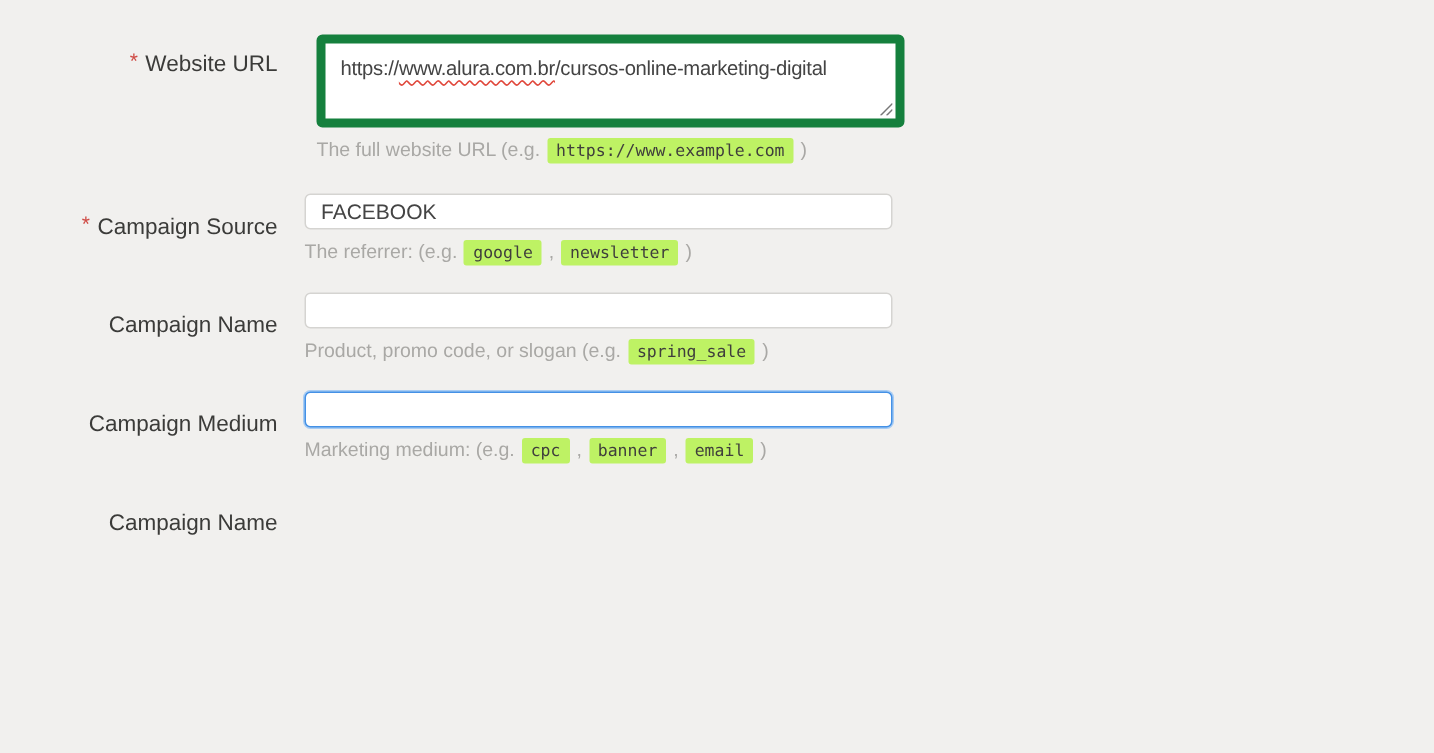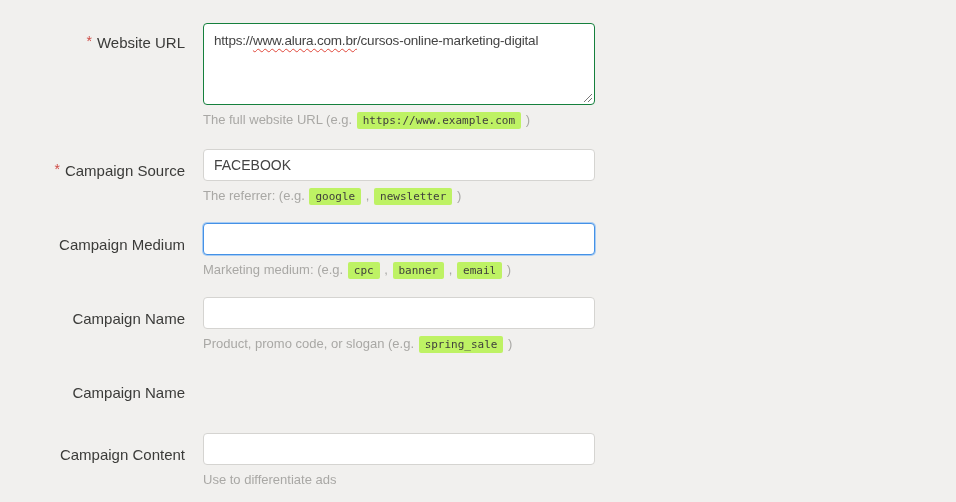--- a/index.html
+++ b/index.html
@@ -5,45 +5,45 @@
   * { box-sizing: border-box; }
   html, body { margin: 0; padding: 0; }
   body {
     width: 956px; height: 502px;
     background: #f1f0ee;
     font-family: "Liberation Sans", sans-serif;
     overflow: hidden;
   }
   .form { padding-top: 23px; }
   .row { display: flex; align-items: flex-start; margin-bottom: 18px; }
-  .row.first { margin-bottom: 20px; }
+  .row.first { margin-bottom: 20px; gap: 8px; }
   .lbl {
     flex: none; width: 185px; text-align: right;
     font-size: 15px; color: #3b3b39; line-height: 44px;
     white-space: nowrap;
   }
   .row.first .lbl { line-height: 19px; padding-top: 10px; }
   .req {
     color: #cf4a44; font-size: 14px;
     position: relative; top: -2px; margin-right: 5px;
   }
   .ctrl { margin-left: 18px; width: 392px; }
   .txt {
-    display: block; width: 100%; height: 32px;
+    display: block; width: 100%; height: 24px;
     background: #fff; border: 1px solid #d5d4d1; border-radius: 4px;
     padding: 0 10px; font-family: "Liberation Sans", sans-serif;
     font-size: 14px; color: #444; outline: none;
   }
   .txt.focused {
     border: 1px solid #4491e6;
     box-shadow: 0 0 0 1px #a8ccf3;
   }
   .fake-textarea {
-    position: relative; width: 100%; height: 82px;
-    background: #fff; border: 1px solid #15803d; border-radius: 4px;
+    position: relative; width: 100%; height: 62px;
+    background: #fff; border: 6px solid #15803d; border-radius: 4px;
     padding: 9px 10px; font-size: 13.5px; letter-spacing: -0.2px;
     color: #444; white-space: nowrap; overflow: hidden; cursor: text;
   }
   .misspell {
     text-decoration: underline;
     text-decoration-style: wavy;
     text-decoration-color: #e0473b;
     text-decoration-thickness: 1px;
     text-underline-offset: 3px;
   }
@@ -79,40 +79,33 @@
 
   <div class="row">
     <div class="lbl"><span class="req">*</span><span>Campaign Source</span></div>
     <div class="ctrl">
       <input class="txt" type="text" value="FACEBOOK" style="">
       <div class="help"><span>The referrer: (e.g. </span><span class="code">google</span><span> , </span><span class="code">newsletter</span><span> )</span></div>
     </div>
   </div>
 
   <div class="row">
+    <div class="lbl"><span>Campaign Name</span></div>
+    <div class="ctrl">
+      <input class="txt" type="text" value="" style="">
+      <div class="help"><span>Product, promo code, or slogan (e.g. </span><span class="code">spring_sale</span><span> )</span></div>
+    </div>
+  </div>
+
+  <div class="row">
     <div class="lbl"><span>Campaign Medium</span></div>
     <div class="ctrl">
       <input class="txt focused" type="text" value="" style="">
       <div class="help"><span>Marketing medium: (e.g. </span><span class="code">cpc</span><span> , </span><span class="code">banner</span><span> , </span><span class="code">email</span><span> )</span></div>
     </div>
   </div>
 
   <div class="row">
     <div class="lbl"><span>Campaign Name</span></div>
-    <div class="ctrl">
-      <input class="txt" type="text" value="" style="">
-      <div class="help"><span>Product, promo code, or slogan (e.g. </span><span class="code">spring_sale</span><span> )</span></div>
-    </div>
   </div>
 
-  <div class="row">
-    <div class="lbl"><span>Campaign Name</span></div>
-  </div>
-
-  <div class="row">
-    <div class="lbl"><span>Campaign Content</span></div>
-    <div class="ctrl">
-      <input class="txt" type="text" value="" style="">
-      <div class="help"><span>Use to differentiate ads</span></div>
-    </div>
-  </div>
 
 </div>
 
 </body></html>

